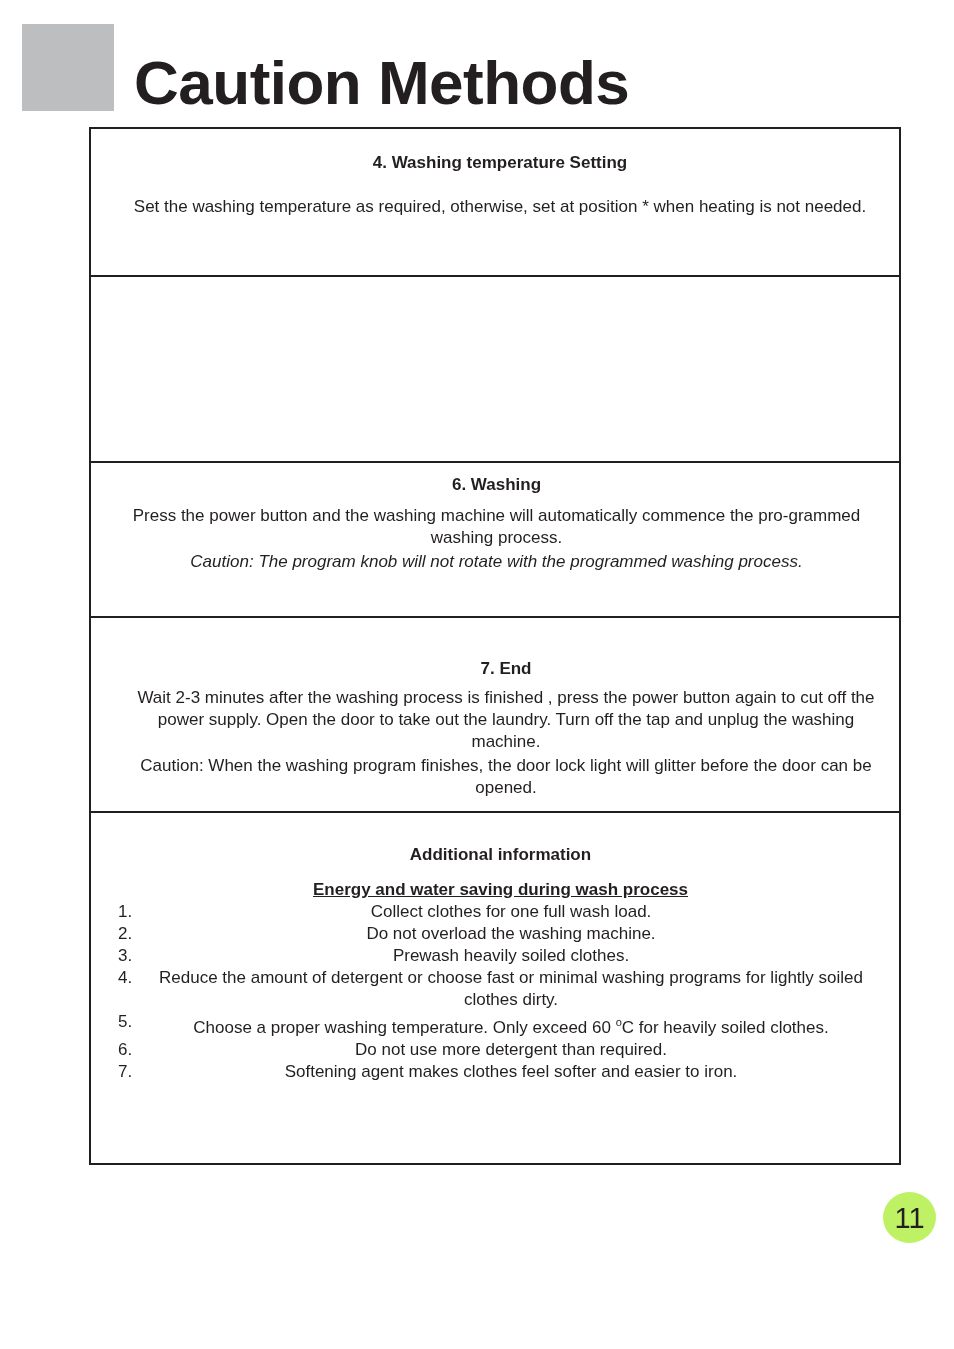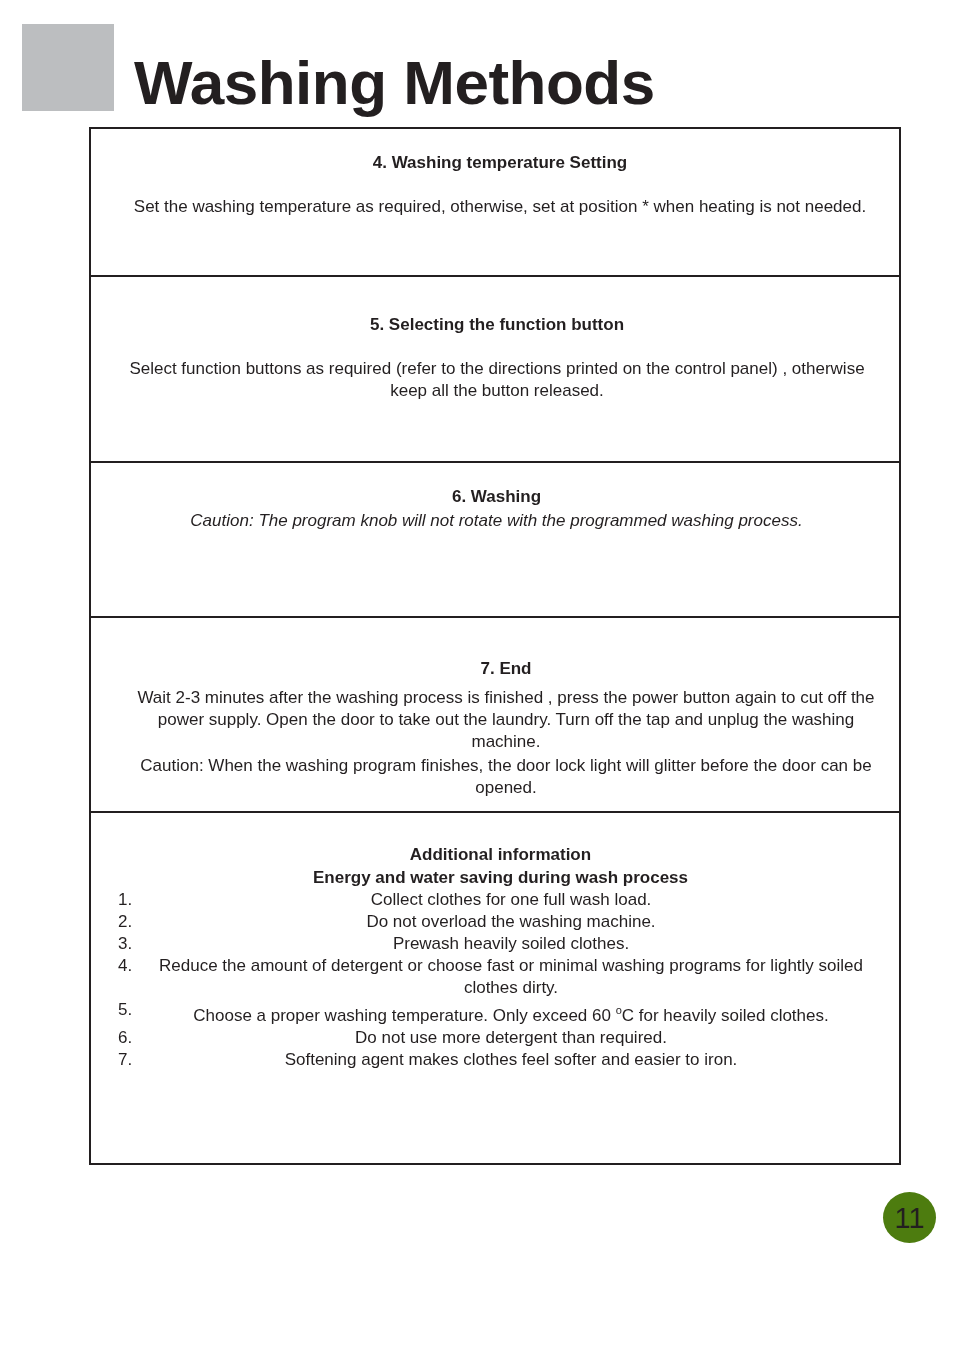--- a/index.html
+++ b/index.html
@@ -7,58 +7,55 @@
   .corner-block { position: absolute; left: 22px; top: 24px; width: 92px; height: 87px; background: #bcbec0; }
   .page-title { position: absolute; left: 134px; top: 46px; font-size: 62px; font-weight: bold; letter-spacing: -0.5px; line-height: 74px; color: #231f20; }
   .frame { position: absolute; left: 89px; top: 127px; width: 808px; height: 1034px; border: 2px solid #231f20; }
   .divider { position: absolute; left: 0; right: 0; height: 0; border-top: 2px solid #231f20; }
   .sec { position: absolute; font-size: 17px; line-height: 22px; text-align: center; }
   .sec .h { font-weight: bold; }
   .sec p { margin: 0; }
   .list { margin: 0; padding: 0; list-style: none; }
   .list li { position: relative; padding-left: 21px; }
   .list li .num { position: absolute; left: 0; top: 0; }
-  .page-num { position: absolute; left: 883px; top: 1192px; width: 53px; height: 51px; border-radius: 50%; background: #4d7c0f; text-align: center; line-height: 52px; font-size: 29px; color: #231f20; }
+  .page-num { position: absolute; left: 883px; top: 1192px; width: 53px; height: 51px; border-radius: 50%; background: #bef264; text-align: center; line-height: 52px; font-size: 29px; color: #231f20; }
 </style>
 </head>
 <body>
 
 <div class="corner-block"></div>
-<div class="page-title">Washing Methods</div>
+<div class="page-title">Caution Methods</div>
 
 <div class="frame">
 
   <div class="sec" style="left:29px; top:23px; width:760px;">
     <div class="h">4. Washing temperature  Setting</div>
     <p style="margin-top:22px;">Set the washing temperature as required, otherwise, set at position * when heating is not needed.</p>
   </div>
   <div class="divider" style="top:146px;"></div>
 
-  <div class="sec" style="left:26px; top:185px; width:760px;">
-    <div class="h">5. Selecting the function button</div>
-    <p style="margin-top:22px;">Select function buttons as required (refer to the directions printed on the control panel) , otherwise keep all the button released.</p>
-  </div>
   <div class="divider" style="top:332px;"></div>
 
-  <div class="sec" style="left:33px; top:345px; width:745px;margin-top:12px;">
+  <div class="sec" style="left:33px; top:345px; width:745px;">
     <div class="h">6. Washing</div>
+    <p style="margin-top:9px;">Press the power button and the washing machine will automatically commence the pro-grammed washing process.</p>
     <p style="margin-top:2px;font-style:italic;">Caution: The program knob will not rotate with the programmed washing process.</p>
   </div>
   <div class="divider" style="top:487px;"></div>
 
   <div class="sec" style="left:31px; top:529px; width:768px;">
     <div class="h">7. End</div>
     <p style="margin-top:7px;">Wait 2-3 minutes after the washing process is finished , press the power button again to cut off the power supply. Open the door to take out the laundry. Turn off the tap and unplug the washing machine.</p>
     <p style="margin-top:2px;">Caution: When the washing program finishes, the door lock light will glitter before the door can be opened.</p>
   </div>
   <div class="divider" style="top:682px;"></div>
 
   <div class="sec" style="left:27px; top:715px; width:765px;">
     <div class="h">Additional information</div>
-    <div class="h" style="margin-top:1px;">Energy and water saving during wash process</div>
+    <div class="h" style="margin-top:13px;text-decoration:underline;">Energy and water saving during wash process</div>
     <ul class="list">
       <li><span class="num">1.</span><span>Collect clothes for one full wash load.</span></li>
       <li><span class="num">2.</span><span>Do not overload the  washing machine.</span></li>
       <li><span class="num">3.</span><span>Prewash heavily soiled clothes.</span></li>
       <li><span class="num">4.</span><span>Reduce the amount of detergent or choose fast or minimal washing programs for lightly soiled clothes  dirty.</span></li>
       <li><span class="num">5.</span><span>Choose a proper washing temperature. Only exceed  60 </span><sup style="font-size:11px;">o</sup><span>C for heavily soiled clothes.</span></li>
       <li><span class="num">6.</span><span>Do not use more detergent than required.</span></li>
       <li><span class="num">7.</span><span>Softening agent makes clothes feel softer and easier to iron.</span></li>
     </ul>
   </div>

